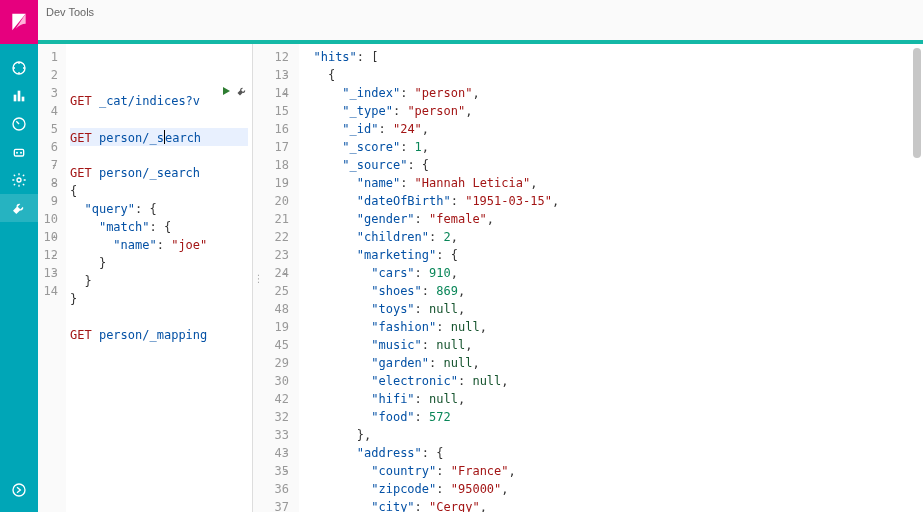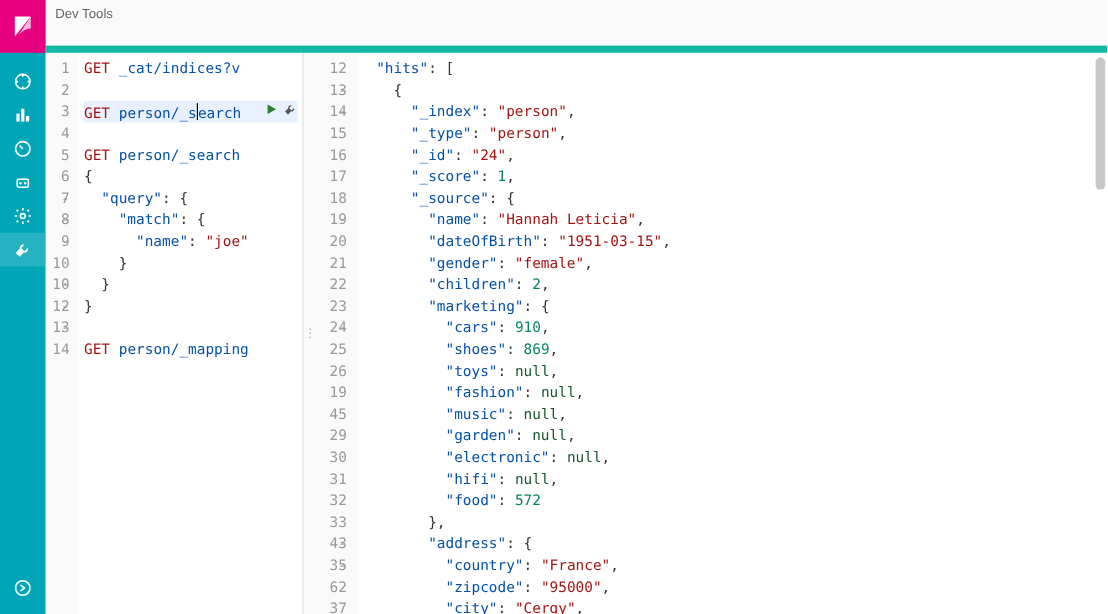--- a/index.html
+++ b/index.html
@@ -7,31 +7,31 @@
 .app { display: flex; width: 923px; height: 512px; }
 .sidebar { width: 38px; background: #00a6b7; display: flex; flex-direction: column; align-items: center; padding-top: 0; }
 .logo { width: 38px; height: 44px; background: #e6007e; display: flex; align-items: center; justify-content: center; flex-shrink: 0; }
 .logo svg { width: 20px; height: 20px; }
 .nav-items { display: flex; flex-direction: column; align-items: center; width: 100%; margin-top: 10px; gap: 0; flex: 1; }
 .nav-item { width: 38px; height: 28px; display: flex; align-items: center; justify-content: center; cursor: pointer; color: #fff; }
 .nav-item.active { background: rgba(255,255,255,0.15); }
 .nav-item svg { width: 16px; height: 16px; }
 .nav-bottom { margin-bottom: 8px; }
 .main { flex: 1; display: flex; flex-direction: column; overflow: hidden; }
-.topbar { height: 44px; padding: 4px 16px 0 8px; border-bottom: 6px solid #14b8a6; display: flex; flex-direction: column; background: #fafafa; gap: 34px; }
+.topbar { height: 44px; padding: 4px 16px 0 8px; border-bottom: 4px solid #14b8a6; display: flex; flex-direction: column; background: #fafafa; gap: 34px; }
 .breadcrumb { font-size: 11px; color: #666; padding: 2px 0 0 0; }
 .titlebar { display: flex; align-items: center; justify-content: space-between; height: 26px; }
 .page-title { font-size: 16px; font-weight: 400; color: #333; }
 .toolbar-right { display: flex; gap: 18px; font-size: 12px; color: #555; }
 .toolbar-link { cursor: pointer; }
 .console-body { flex: 1; display: flex; overflow: hidden; position: relative; }
 .editor-pane { width: 215px; background: #fff; border-right: 1px solid #ddd; display: flex; font-family: Menlo, Monaco, Consolas, monospace; font-size: 12px; line-height: 18px; position: relative; overflow: hidden; }
 .gutter { width: 28px; text-align: right; color: #999; padding: 4px 8px 4px 0; user-select: none; background: #fafafa; }
 .gutter .gl { height: 18px; }
-.code-area { flex: 1; padding: 4px 4px; position: relative; white-space: pre; overflow: hidden; }
+.code-area { flex: 1; padding: 4px 4px; position: relative; white-space: pre; overflow: hidden; margin-top: 44px; }
 .code-line { height: 18px; white-space: pre; }
 .code-line.hl { background: #e8f0fe; }
 .tok-method { color: #a31515; }
 .tok-path { color: #0451a5; }
 .tok-punc { color: #333; }
 .tok-key { color: #0451a5; }
 .tok-str { color: #a31515; }
 .tok-num { color: #098658; }
 .tok-null { color: #14532d; }
 .caret { display:inline-block; width:1px; height:14px; background:#000; position:relative; top:2px; }
@@ -153,31 +153,31 @@
             <div class="gl">16  </div>
             <div class="gl">17  </div>
             <div class="gl">18 -</div>
             <div class="gl">19  </div>
             <div class="gl">20  </div>
             <div class="gl">21  </div>
             <div class="gl">22  </div>
             <div class="gl">23 -</div>
             <div class="gl">24  </div>
             <div class="gl">25  </div>
-            <div class="gl">26  </div>
+            <div class="gl">48  </div>
             <div class="gl">19  </div>
             <div class="gl">45  </div>
             <div class="gl">29  </div>
             <div class="gl">30  </div>
-            <div class="gl">31  </div>
+            <div class="gl">42  </div>
             <div class="gl">32  </div>
             <div class="gl">33 -</div>
             <div class="gl">43 -</div>
             <div class="gl">35  </div>
-            <div class="gl">62  </div>
+            <div class="gl">36  </div>
             <div class="gl">37  </div>
           </div>
         <div class="out-code" id="out-code"><div class="out-line">  <span class="tok-key">"hits"</span><span class="tok-punc">: [</span></div><div class="out-line">    <span class="tok-punc">{</span></div><div class="out-line">      <span class="tok-key">"_index"</span><span class="tok-punc">: </span><span class="tok-str">"person"</span><span class="tok-punc">,</span></div><div class="out-line">      <span class="tok-key">"_type"</span><span class="tok-punc">: </span><span class="tok-str">"person"</span><span class="tok-punc">,</span></div><div class="out-line">      <span class="tok-key">"_id"</span><span class="tok-punc">: </span><span class="tok-str">"24"</span><span class="tok-punc">,</span></div><div class="out-line">      <span class="tok-key">"_score"</span><span class="tok-punc">: </span><span class="tok-num">1</span><span class="tok-punc">,</span></div><div class="out-line">      <span class="tok-key">"_source"</span><span class="tok-punc">: {</span></div><div class="out-line">        <span class="tok-key">"name"</span><span class="tok-punc">: </span><span class="tok-str">"Hannah Leticia"</span><span class="tok-punc">,</span></div><div class="out-line">        <span class="tok-key">"dateOfBirth"</span><span class="tok-punc">: </span><span class="tok-str">"1951-03-15"</span><span class="tok-punc">,</span></div><div class="out-line">        <span class="tok-key">"gender"</span><span class="tok-punc">: </span><span class="tok-str">"female"</span><span class="tok-punc">,</span></div><div class="out-line">        <span class="tok-key">"children"</span><span class="tok-punc">: </span><span class="tok-num">2</span><span class="tok-punc">,</span></div><div class="out-line">        <span class="tok-key">"marketing"</span><span class="tok-punc">: {</span></div><div class="out-line">          <span class="tok-key">"cars"</span><span class="tok-punc">: </span><span class="tok-num">910</span><span class="tok-punc">,</span></div><div class="out-line">          <span class="tok-key">"shoes"</span><span class="tok-punc">: </span><span class="tok-num">869</span><span class="tok-punc">,</span></div><div class="out-line">          <span class="tok-key">"toys"</span><span class="tok-punc">: </span><span class="tok-null">null</span><span class="tok-punc">,</span></div><div class="out-line">          <span class="tok-key">"fashion"</span><span class="tok-punc">: </span><span class="tok-null">null</span><span class="tok-punc">,</span></div><div class="out-line">          <span class="tok-key">"music"</span><span class="tok-punc">: </span><span class="tok-null">null</span><span class="tok-punc">,</span></div><div class="out-line">          <span class="tok-key">"garden"</span><span class="tok-punc">: </span><span class="tok-null">null</span><span class="tok-punc">,</span></div><div class="out-line">          <span class="tok-key">"electronic"</span><span class="tok-punc">: </span><span class="tok-null">null</span><span class="tok-punc">,</span></div><div class="out-line">          <span class="tok-key">"hifi"</span><span class="tok-punc">: </span><span class="tok-null">null</span><span class="tok-punc">,</span></div><div class="out-line">          <span class="tok-key">"food"</span><span class="tok-punc">: </span><span class="tok-num">572</span></div><div class="out-line">        <span class="tok-punc">},</span></div><div class="out-line">        <span class="tok-key">"address"</span><span class="tok-punc">: {</span></div><div class="out-line">          <span class="tok-key">"country"</span><span class="tok-punc">: </span><span class="tok-str">"France"</span><span class="tok-punc">,</span></div><div class="out-line">          <span class="tok-key">"zipcode"</span><span class="tok-punc">: </span><span class="tok-str">"95000"</span><span class="tok-punc">,</span></div><div class="out-line">          <span class="tok-key">"city"</span><span class="tok-punc">: </span><span class="tok-str">"Cergy"</span><span class="tok-punc">,</span></div></div>
         <div class="oscroll"></div>
       </div>
 
     </div>
   </div>
 </div>
 

